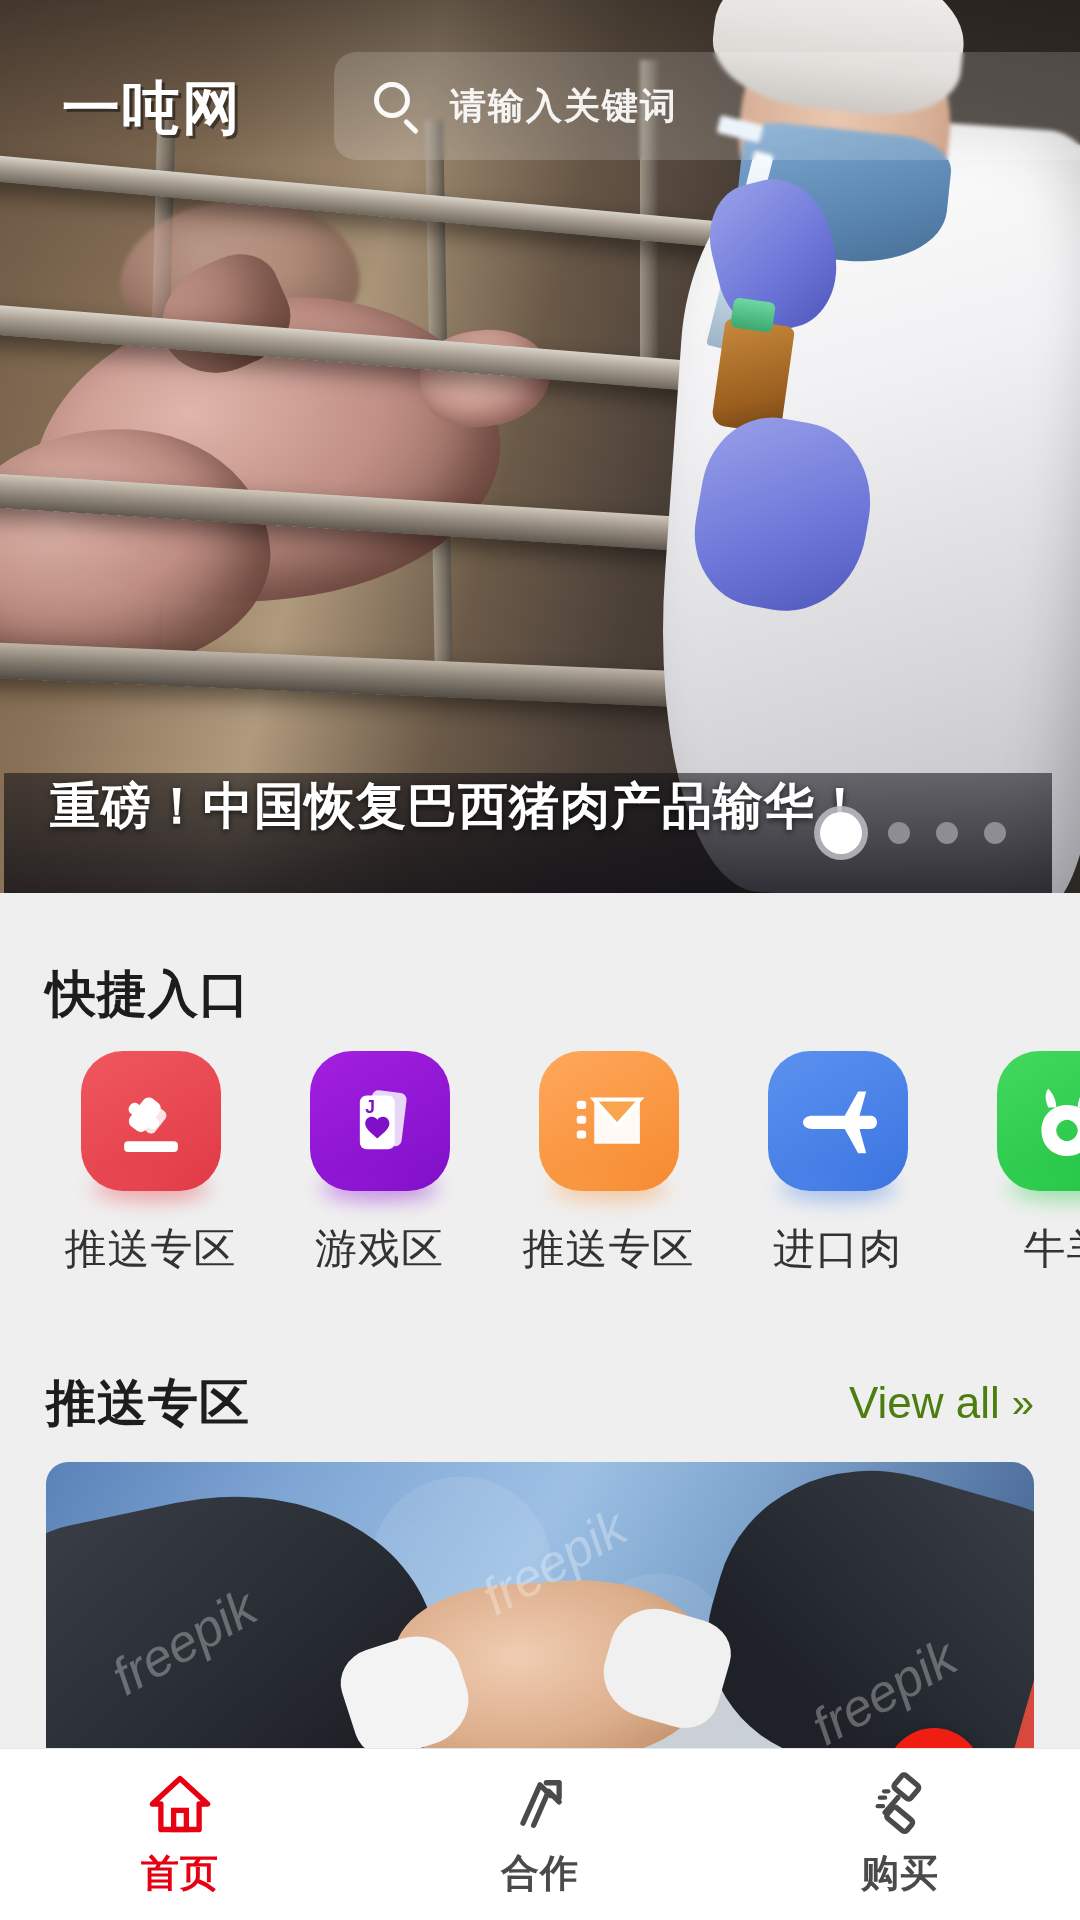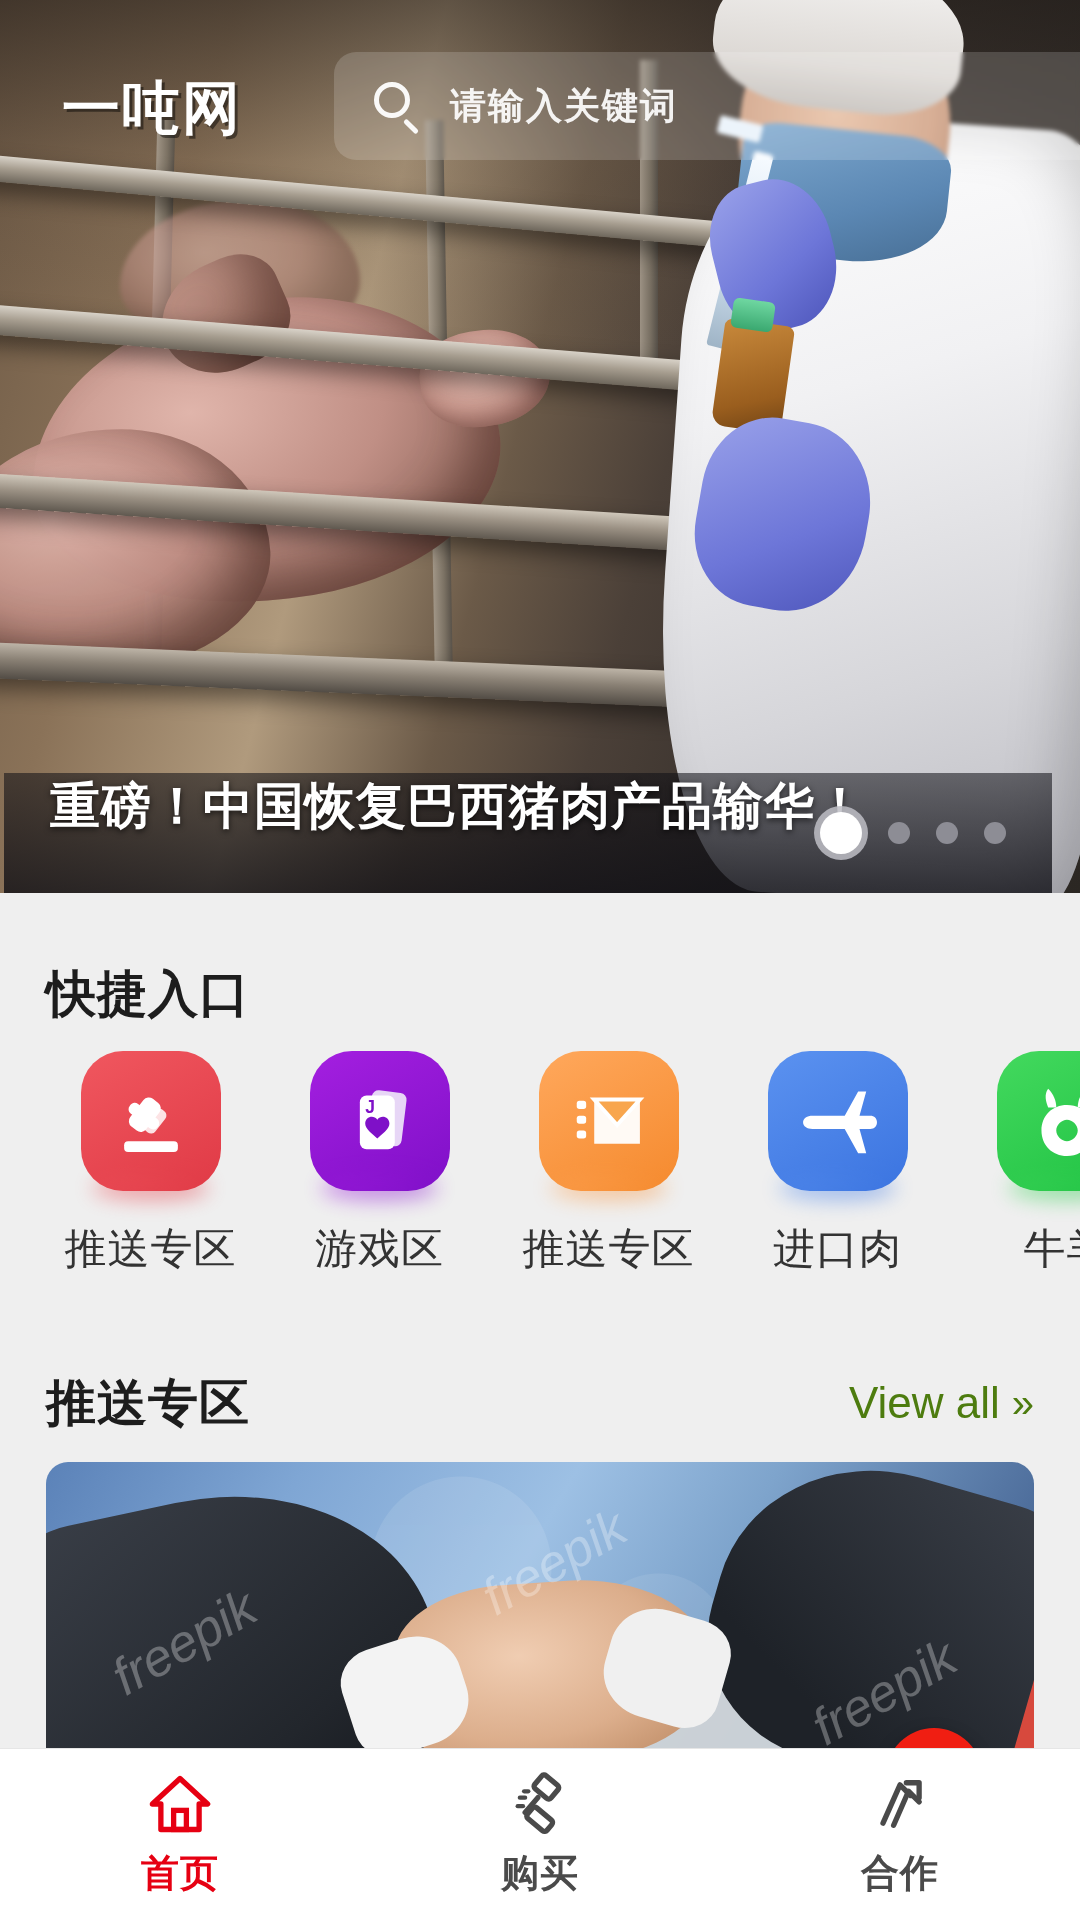--- a/index.html
+++ b/index.html
@@ -432,40 +432,40 @@
     <div class="tab active">
       <svg class="tabicon" viewBox="0 0 64 64">
         <path d="M32 8 L58 32 H50 V56 H14 V32 H6 Z" fill="none" stroke="#e60012" stroke-width="5" stroke-linejoin="round"></path>
         <rect x="26" y="38" width="12" height="18" fill="none" stroke="#e60012" stroke-width="5"></rect>
       </svg>
       <span class="tablabel">首页</span>
     </div>
 
     <div class="tab">
       <svg class="tabicon" viewBox="0 0 64 64">
+        <g fill="none" stroke="#4a4a4a" stroke-width="5" stroke-linecap="round" stroke-linejoin="round">
+          <path d="M16 50 L32 14 L42 24"></path>
+          <path d="M26 52 L40 20 L50 30"></path>
+          <path d="M38 12 L50 12 L50 26"></path>
+        </g>
+      </svg>
+      <span class="tablabel">合作</span>
+    </div>
+
+    <div class="tab">
+      <svg class="tabicon" viewBox="0 0 64 64">
         <g fill="none" stroke="#4a4a4a" stroke-width="5" stroke-linejoin="round">
           <rect x="28" y="8" width="20" height="16" rx="3" transform="rotate(40 38 16)"></rect>
           <path d="M30 26 L18 40" stroke-linecap="round"></path>
           <rect x="20" y="40" width="24" height="13" rx="3" transform="rotate(40 32 46)"></rect>
         </g>
         <g stroke="#4a4a4a" stroke-width="4" stroke-linecap="round">
           <path d="M13 26h5"></path>
             <path d="M11 34h5"></path>
             <path d="M17 20h4"></path>
         </g>
       </svg>
       <span class="tablabel">购买</span>
     </div>
 
-    <div class="tab">
-      <svg class="tabicon" viewBox="0 0 64 64">
-        <g fill="none" stroke="#4a4a4a" stroke-width="5" stroke-linecap="round" stroke-linejoin="round">
-          <path d="M16 50 L32 14 L42 24"></path>
-          <path d="M26 52 L40 20 L50 30"></path>
-          <path d="M38 12 L50 12 L50 26"></path>
-        </g>
-      </svg>
-      <span class="tablabel">合作</span>
-    </div>
-
 
   </div>
 </div>
 
 </body></html>

